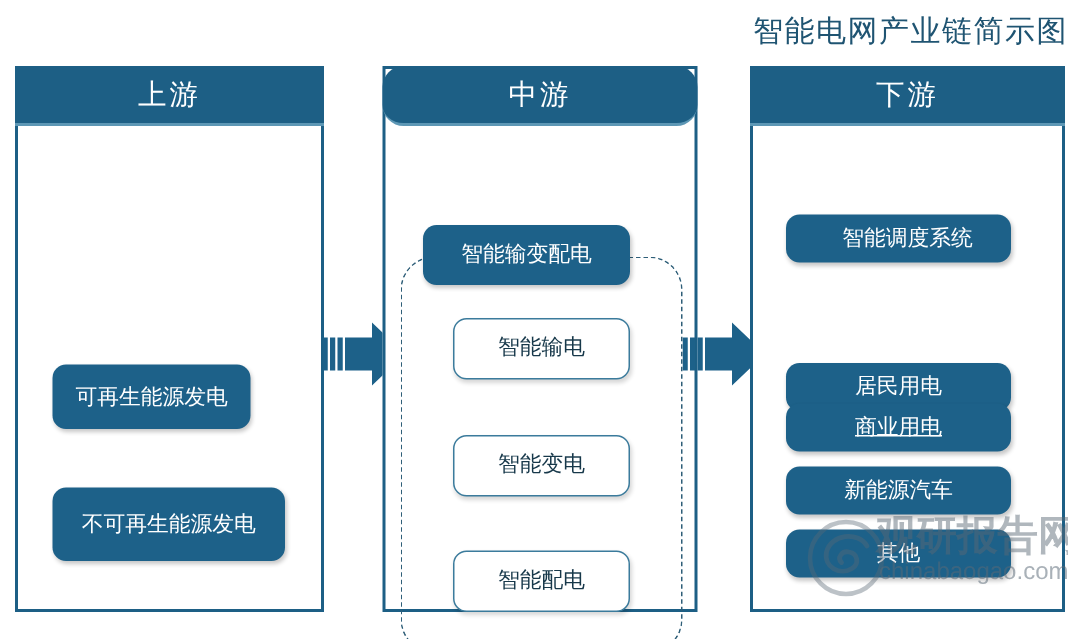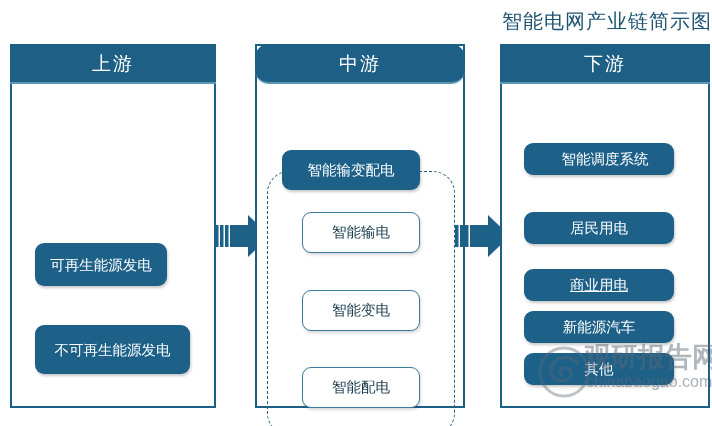--- a/index.html
+++ b/index.html
@@ -114,21 +114,21 @@
     z-index: 2;
   }
   #mid-pill-0 { left: 45px; top: 126px; width: 118px; height: 41px; z-index: 3; }
   #mid-pill-1 { left: 45px; top: 204px; width: 118px; height: 41px; z-index: 3; }
   #mid-pill-2 { left: 45px; top: 281px; width: 118px; height: 41px; z-index: 3; }
 
   
   .dn-pill { left: 22px; width: 150px; height: 32px; }
   #dn-pill-0 { top: 57px; padding-left: 18px; }
   #dn-pill-1 { top: 99px; }
-  #dn-pill-2 { top: 126px; }
+  #dn-pill-2 { top: 156px; }
   #dn-pill-3 { top: 183px; text-decoration: underline; }
   #dn-pill-4 { top: 225px; }
   #dn-pill-5 { top: 267px; }
 
   
   .arrow-group {
     position: absolute;
     top: 214px;
     width: 56px;
     height: 44px;

